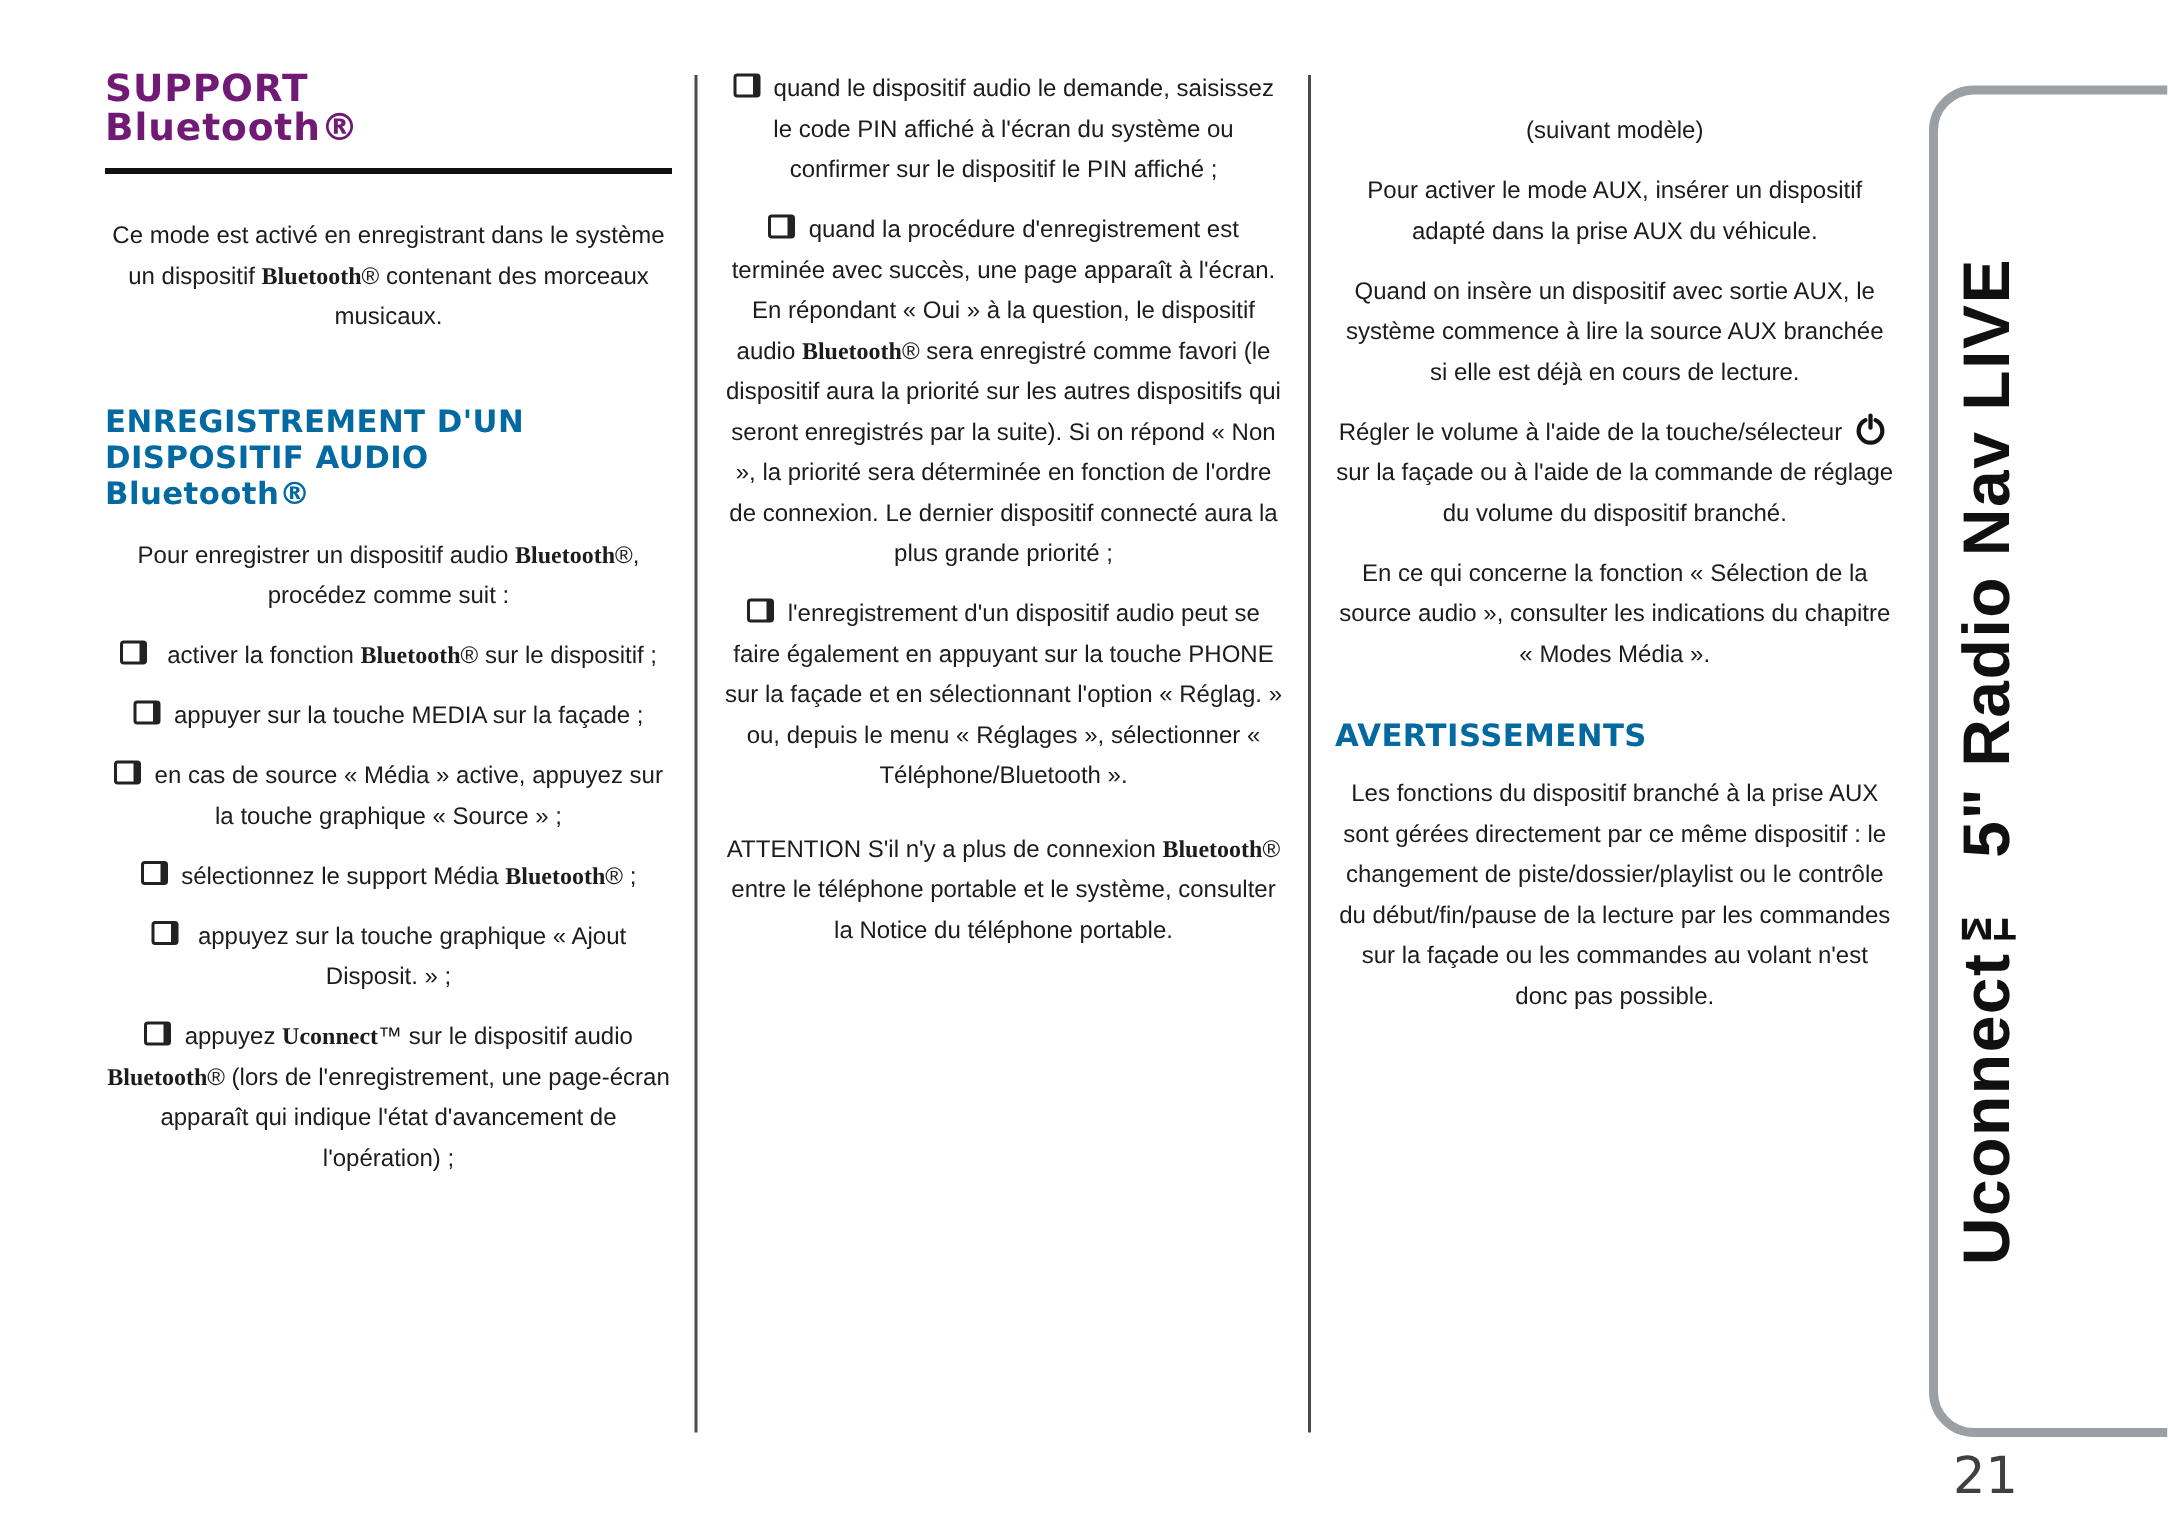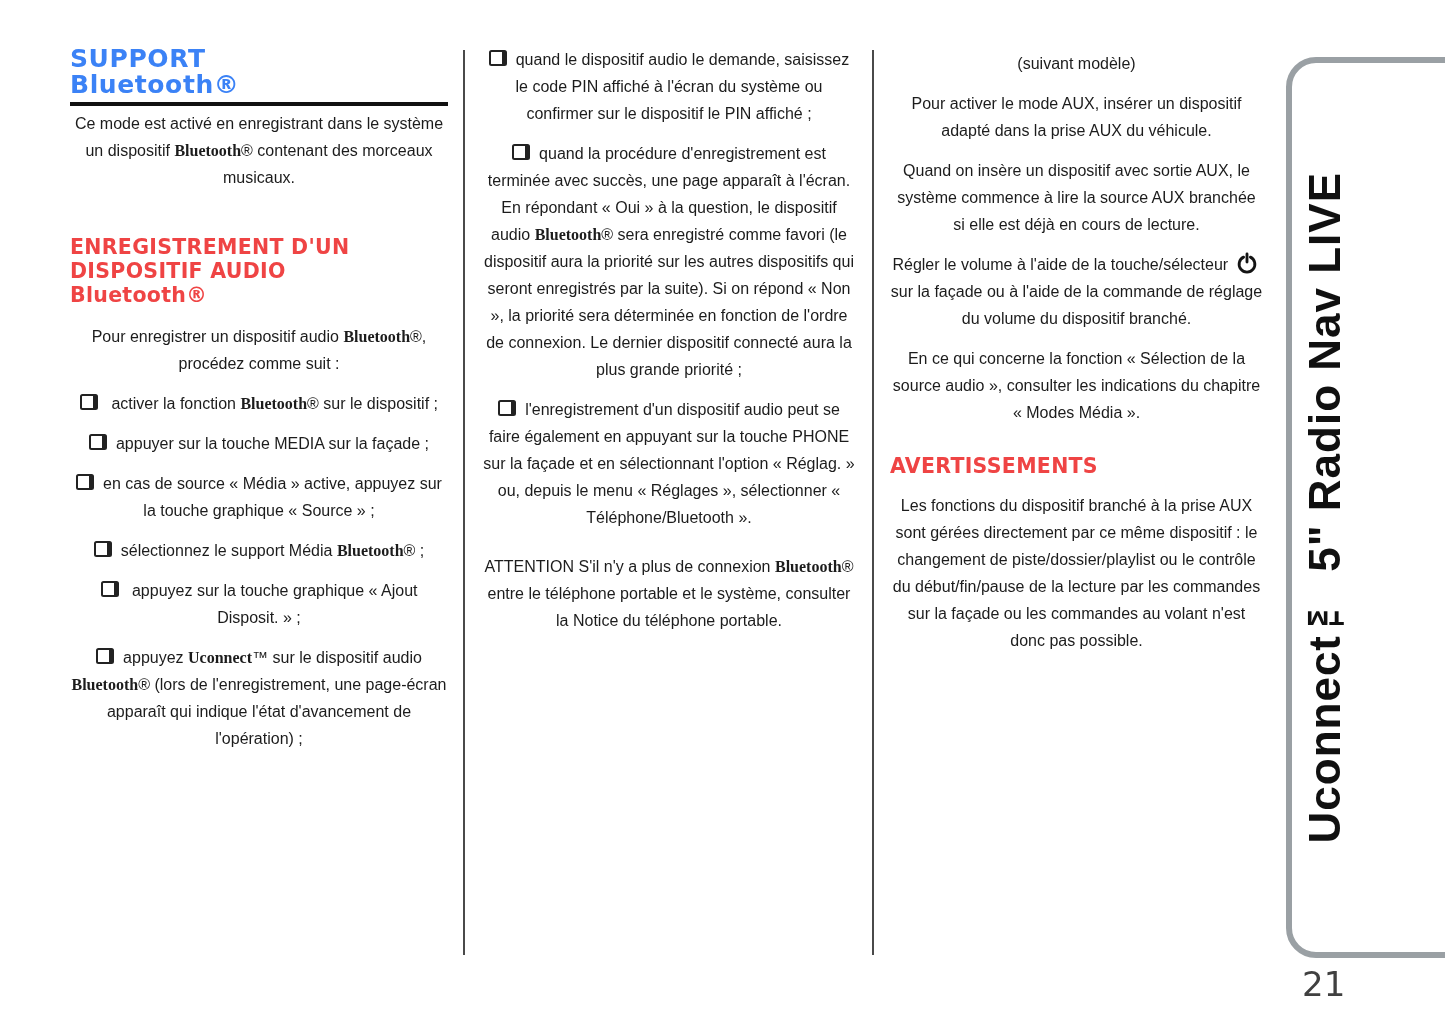--- a/index.html
+++ b/index.html
@@ -9,32 +9,32 @@
   }
   .col{position:absolute;top:46px;}
   #col1{left:70px;width:378px;}
   #col2{left:481px;width:376px;}
   #col3{left:890px;width:373px;}
   .vrule{position:absolute;top:50px;width:2px;height:905px;background:#4a4a4a;}
   #rule1{left:463px;} #rule2{left:872px;}
 
   .head{
     font-family:"DejaVu Sans","Liberation Sans",sans-serif;font-weight:bold;
-    font-size:25px;line-height:26px;letter-spacing:0.6px;color:#3b82f6;
-    margin:0;padding-bottom:4px;border-bottom:4px solid #111;
+    font-size:25px;line-height:26px;letter-spacing:0.6px;color:#701a75;
+    margin:0;padding-bottom:14px;border-bottom:4px solid #111;
   }
   .sub{
     font-family:"DejaVu Sans","Liberation Sans",sans-serif;font-weight:bold;
-    font-size:20.5px;line-height:24px;letter-spacing:0.3px;color:#ef4444;
+    font-size:20.5px;line-height:24px;letter-spacing:0.3px;color:#0369a1;
     margin:44px 0 16px 0;
   }
   .sub.tight{margin-top:28px;margin-bottom:14px;}
   p.body{font-size:16px;line-height:27px;margin:0 0 13px 0;text-align:center;}
   p.body b{font-weight:bold;font-family:Liberation Serif, serif;}
-  p.first{margin-top:4px;}
+  p.first{margin-top:28px;}
   p.attn{margin-top:22px;}
   .sq{
     display:inline-block;width:11px;height:12px;box-sizing:content-box;
     border:2.5px solid #222;border-right-width:5px;border-radius:2.5px;
     margin-right:9px;vertical-align:-1px;
   }
   .pwr{display:inline-block;vertical-align:-4px;margin:0 3px;}
   .pwr svg{display:block;}
 
   #tab{

